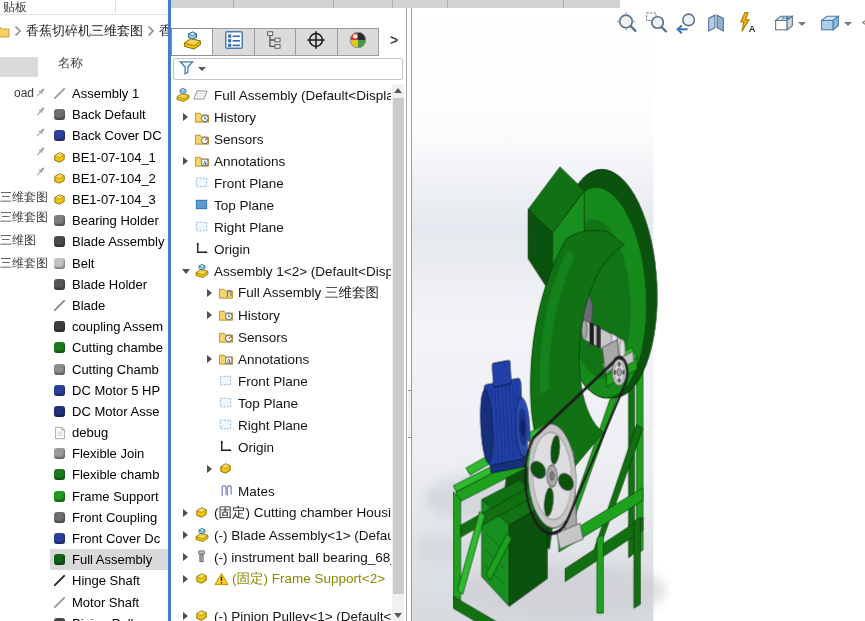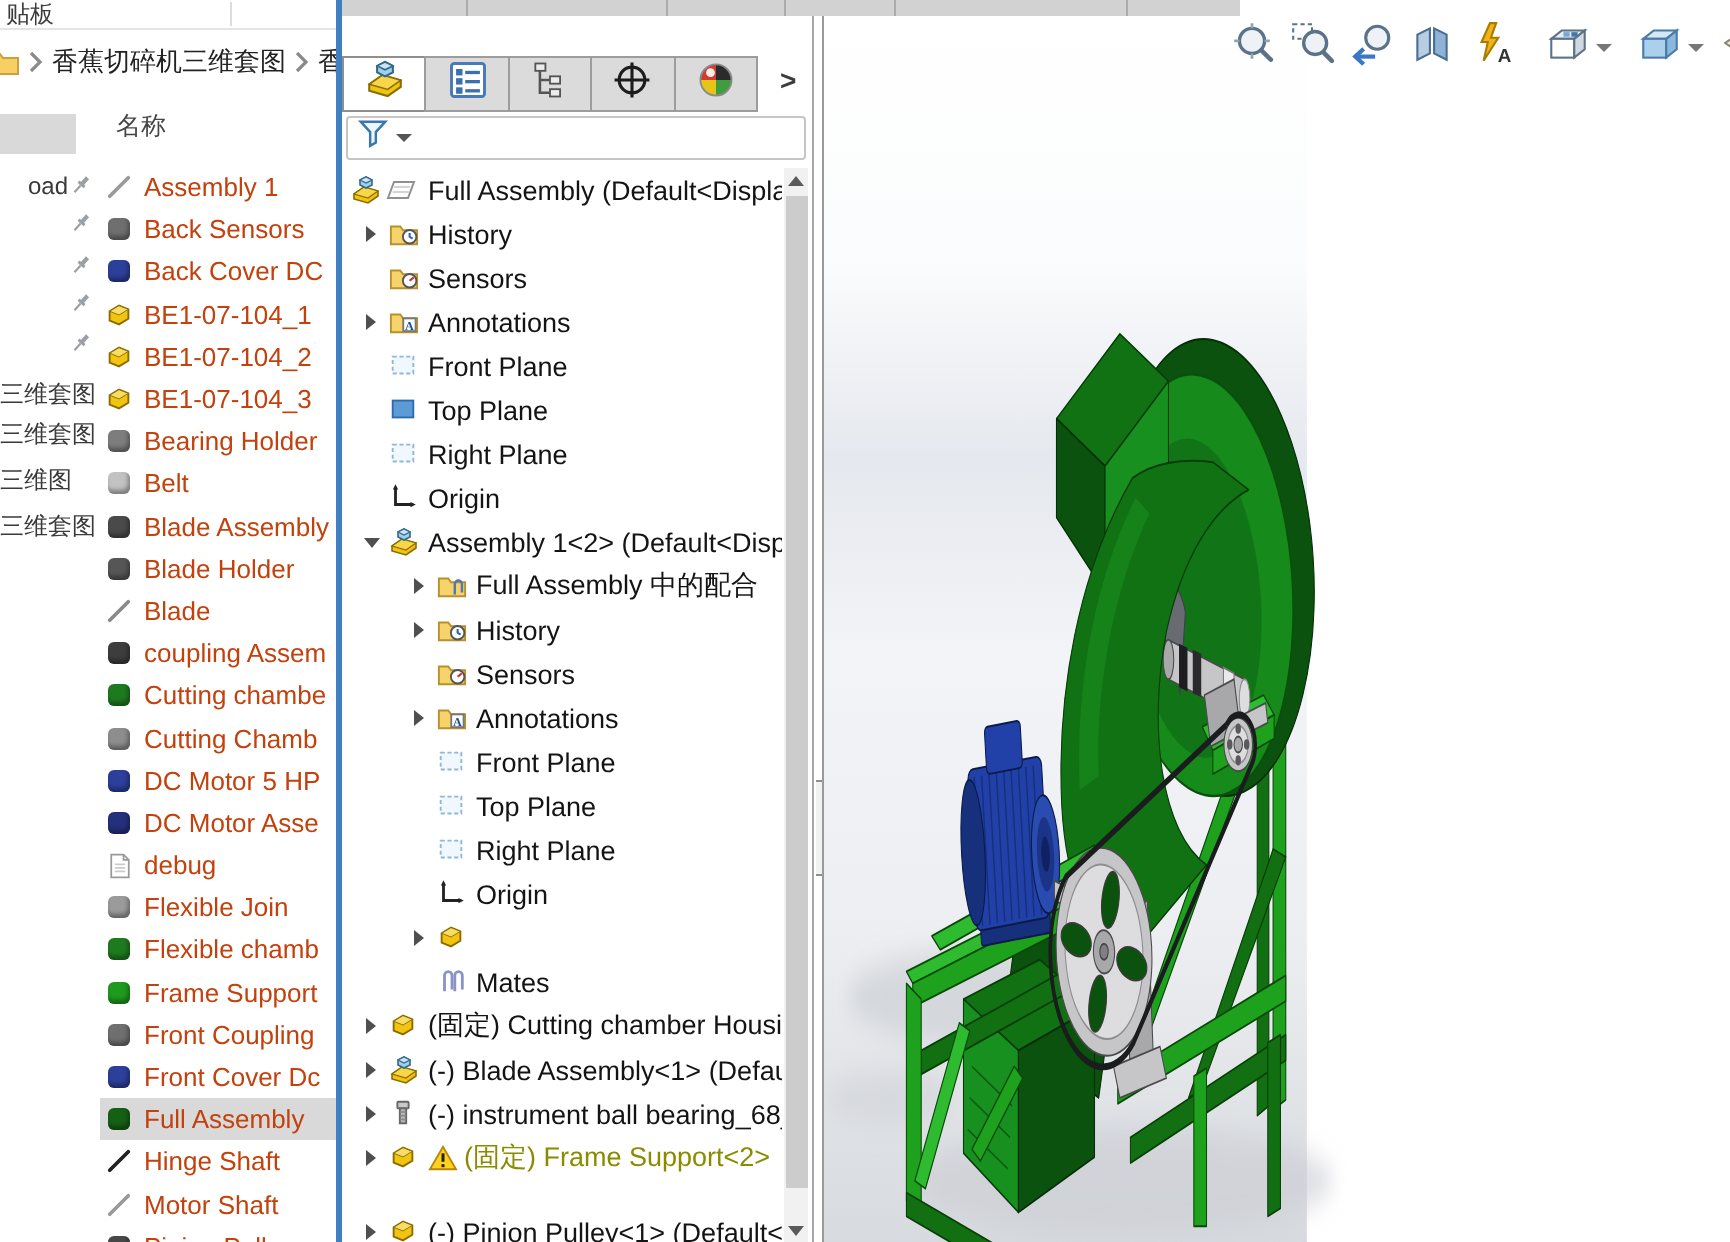--- a/index.html
+++ b/index.html
@@ -19,21 +19,21 @@
   .nav-item{position:absolute;left:0;height:20px;width:49px;font-size:12px;color:#3a3a3a;
             display:flex;align-items:center;}
   .nav-item.sel{background:#d9d9d9;width:38px;}
   .nav-label{flex:1;overflow:hidden;white-space:nowrap;}
   .nav-item.latin .nav-label{text-align:right;padding-right:15px;}
   .nav-pin{position:absolute;right:2px;top:3px;width:13px;height:13px;}
   #filelist{position:absolute;left:50px;top:47px;width:121px;bottom:0;overflow:hidden;}
   .fl-header{position:absolute;left:8px;top:8px;font-size:12.5px;color:#444;}
   #flrows{position:absolute;left:0;top:36px;right:0;bottom:0;}
   .fl-row{height:21.2px;display:flex;align-items:center;gap:5px;padding-left:2px;font-size:13px;
-          color:#c2410c;white-space:nowrap;}
+          color:#000000;white-space:nowrap;}
   .fl-row.sel{background:#d9d9d9;}
   .fl-ic{width:15px;height:15px;flex:none;display:flex;align-items:center;justify-content:center;}
   .blob{width:11px;height:11px;border-radius:3px;box-shadow:inset -1px -2px 2px rgba(0,0,0,.35);}
   
   #sw{position:absolute;left:168px;top:0;width:697px;height:621px;background:#fff;
       border-left:3px solid var(--c-window_border,#3f7fc4);box-sizing:border-box;}
   .topstrip{position:absolute;left:0;top:0;width:449px;height:8px;background:#d2d2d2;}
   .ts-div{position:absolute;top:0;width:1px;height:8px;background:#ababab;}
   .split-dot{position:absolute;left:113px;top:12px;width:7px;height:7px;border-radius:50%;
              border:1px solid #9a9a9a;background:#e8e8e8;}
@@ -187,21 +187,21 @@
             <svg viewBox="0 0 14 14" width="13" height="13" xmlns="http://www.w3.org/2000/svg">
               <path d="M2 12 L12 2" stroke="#9a9a9a" stroke-width="2" stroke-linecap="round"></path>
             </svg>
           </span>
           <span>Assembly 1</span>
         </div>
         <div class="fl-row">
           <span class="fl-ic">
             <span class="blob" style="background:#6f6f6f"></span>
           </span>
-          <span>Back Sensors</span>
+          <span>Back Default</span>
         </div>
         <div class="fl-row">
           <span class="fl-ic">
             <span class="blob" style="background:#2c3f9a"></span>
           </span>
           <span>Back Cover DC</span>
         </div>
         <div class="fl-row">
           <span class="fl-ic">
             <svg viewBox="0 0 16 16" width="15" height="15" xmlns="http://www.w3.org/2000/svg">
@@ -230,29 +230,29 @@
           <span>BE1-07-104_3</span>
         </div>
         <div class="fl-row">
           <span class="fl-ic">
             <span class="blob" style="background:#7d7d7d"></span>
           </span>
           <span>Bearing Holder</span>
         </div>
         <div class="fl-row">
           <span class="fl-ic">
+            <span class="blob" style="background:#4a4a4a"></span>
+          </span>
+          <span>Blade Assembly</span>
+        </div>
+        <div class="fl-row">
+          <span class="fl-ic">
             <span class="blob" style="background:#c2c2c2"></span>
           </span>
           <span>Belt</span>
-        </div>
-        <div class="fl-row">
-          <span class="fl-ic">
-            <span class="blob" style="background:#4a4a4a"></span>
-          </span>
-          <span>Blade Assembly</span>
         </div>
         <div class="fl-row">
           <span class="fl-ic">
             <span class="blob" style="background:#565656"></span>
           </span>
           <span>Blade Holder</span>
         </div>
         <div class="fl-row">
           <span class="fl-ic">
             <svg viewBox="0 0 14 14" width="13" height="13" xmlns="http://www.w3.org/2000/svg">
@@ -514,21 +514,21 @@
           <span>Assembly 1&lt;2&gt; (Default&lt;Disp</span>
         </div>
         <div class="trow" style="padding-left: 28px;">
           <span class="arrow-slot">
             <div class="tri-r"></div>
           </span>
           <span class="ticon"><svg viewBox="0 0 16 16" width="16" height="15" xmlns="http://www.w3.org/2000/svg">
               <path d="M1 4.5 h5 l1.5 2 H15 v7.5 H1 Z" fill="#f7d36b" stroke="#b8912c"></path>
               <path d="M9.5 13 V7.5 a1.9 1.9 0 0 1 3.8 0 V12" fill="none" stroke="#5577aa" stroke-width="1.3"></path>
             </svg></span>
-          <span>Full Assembly 中的配合</span>
+          <span>Full Assembly 三维套图</span>
         </div>
         <div class="trow" style="padding-left: 28px;">
           <span class="arrow-slot">
             <div class="tri-r"></div>
           </span>
           <span class="ticon"><svg viewBox="0 0 16 16" width="16" height="15" xmlns="http://www.w3.org/2000/svg">
               <path d="M1 4.5 h5 l1.5 2 H15 v7.5 H1 Z" fill="#f7d36b" stroke="#b8912c"></path>
               <circle cx="11" cy="10" r="3.6" fill="#fff" stroke="#555"></circle>
               <path d="M11 8 v2 l1.6 1" stroke="#2266aa" fill="none" stroke-width="1.1"></path>
             </svg></span>

